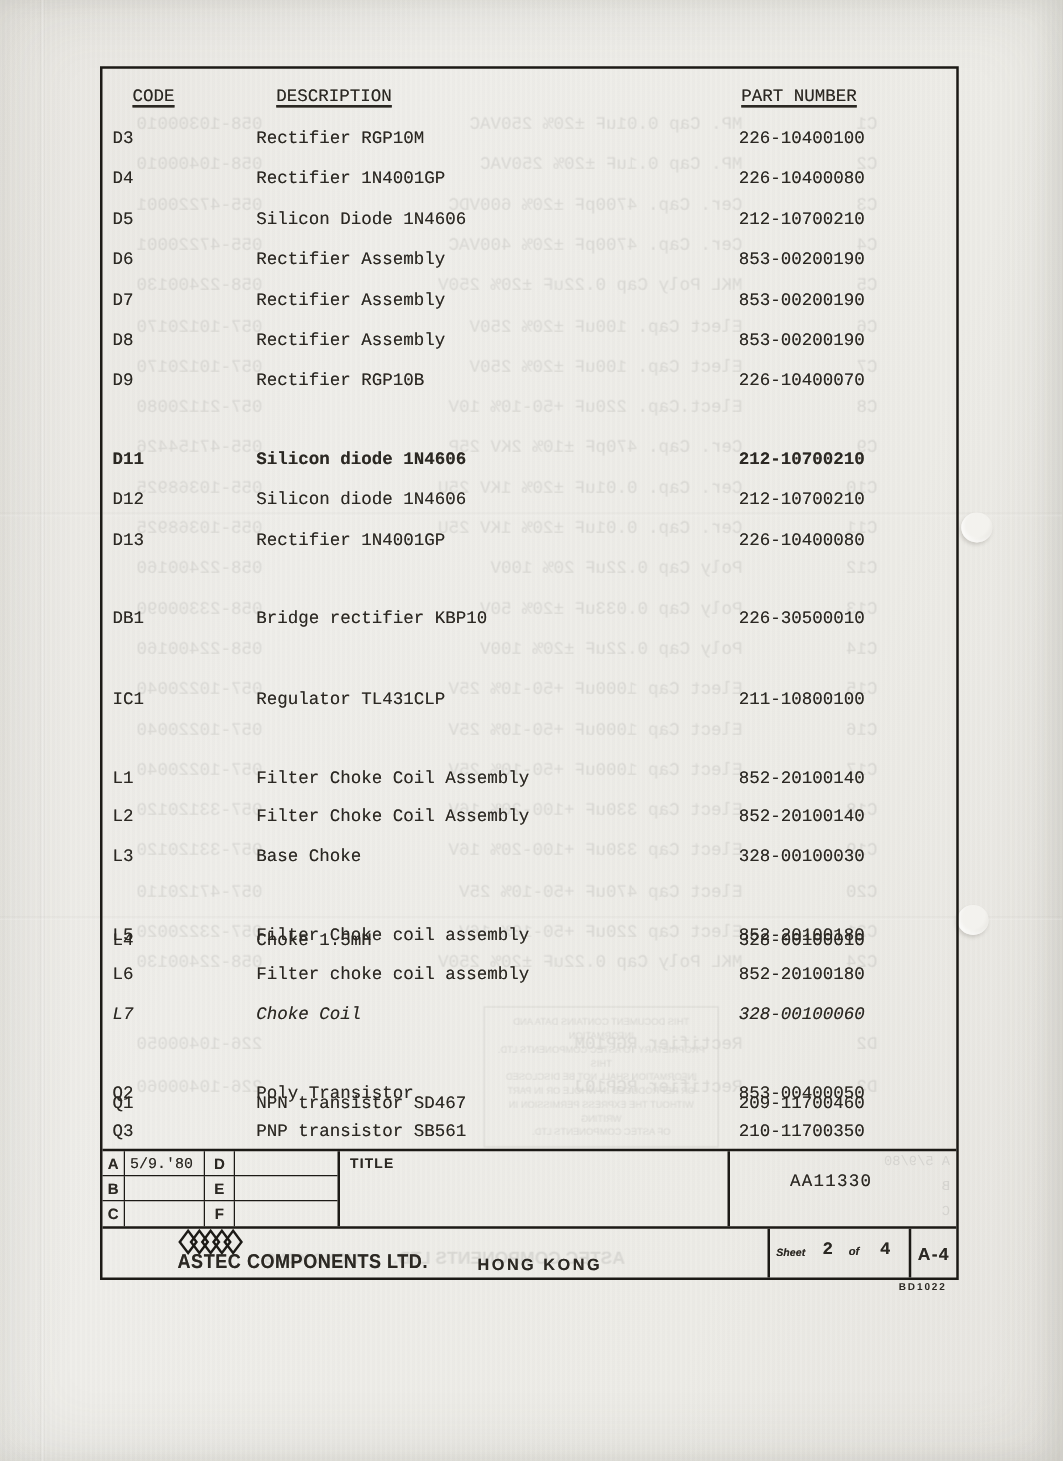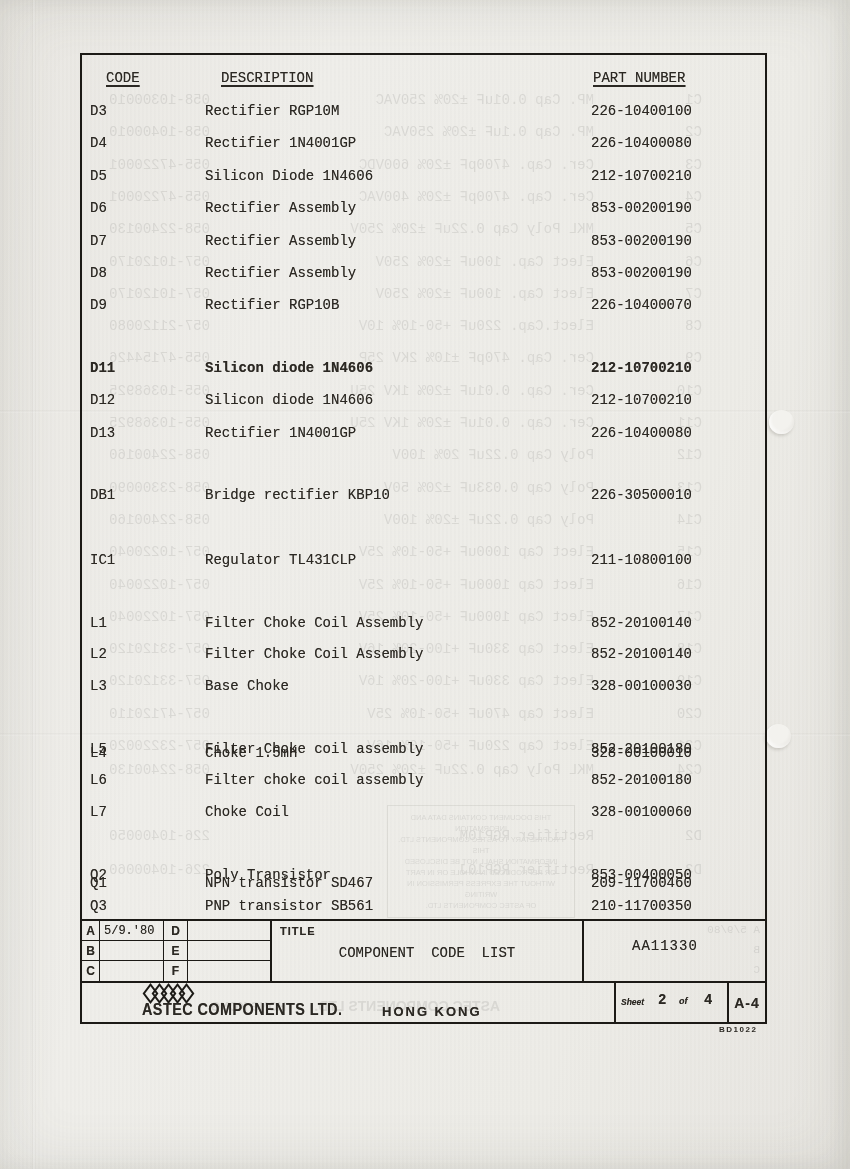--- a/index.html
+++ b/index.html
@@ -362,21 +362,21 @@
           <div class="trow" style="top: 125.8px;">
             <span class="c-code">L5</span>
             <span class="c-desc">Filter Choke coil assembly</span>
             <span class="c-part">852-20100180</span>
           </div>
           <div class="trow" style="top: 157.3px;">
             <span class="c-code">L6</span>
             <span class="c-desc">Filter choke coil assembly</span>
             <span class="c-part">852-20100180</span>
           </div>
-          <div class="trow" style="top: 188.7px;">
+          <div class="trow" style="top: 188.7px; font-style: italic;">
             <span class="c-code">L7</span>
             <span class="c-desc">Choke Coil</span>
             <span class="c-part">328-00100060</span>
           </div>
           <div class="trow" style="top: 220.2px; margin-top: 40px;">
             <span class="c-code">Q1</span>
             <span class="c-desc">NPN transistor SD467</span>
             <span class="c-part">209-11700460</span>
           </div>
           <div class="trow" style="top: 251.6px;">
@@ -403,21 +403,20 @@
           <div class="cell letter">E</div>
           <div class="cell val last-col"></div>
           <div class="cell letter last-row">C</div>
           <div class="cell val last-row"></div>
           <div class="cell letter last-row">F</div>
           <div class="cell val last-col last-row"></div>
         </div>
 
       <div class="title-cell">
         <span class="title-label">TITLE</span>
-        <span class="title-text">COMPONENT  CODE  LIST</span>
       </div>
 
       <div class="doc-cell">
         <span class="doc-number">AA11330</span>
       </div>
 
       <div class="strip">
         <div class="logo-cell">
           <div class="diamonds">
             <span class="diamond"></span>

